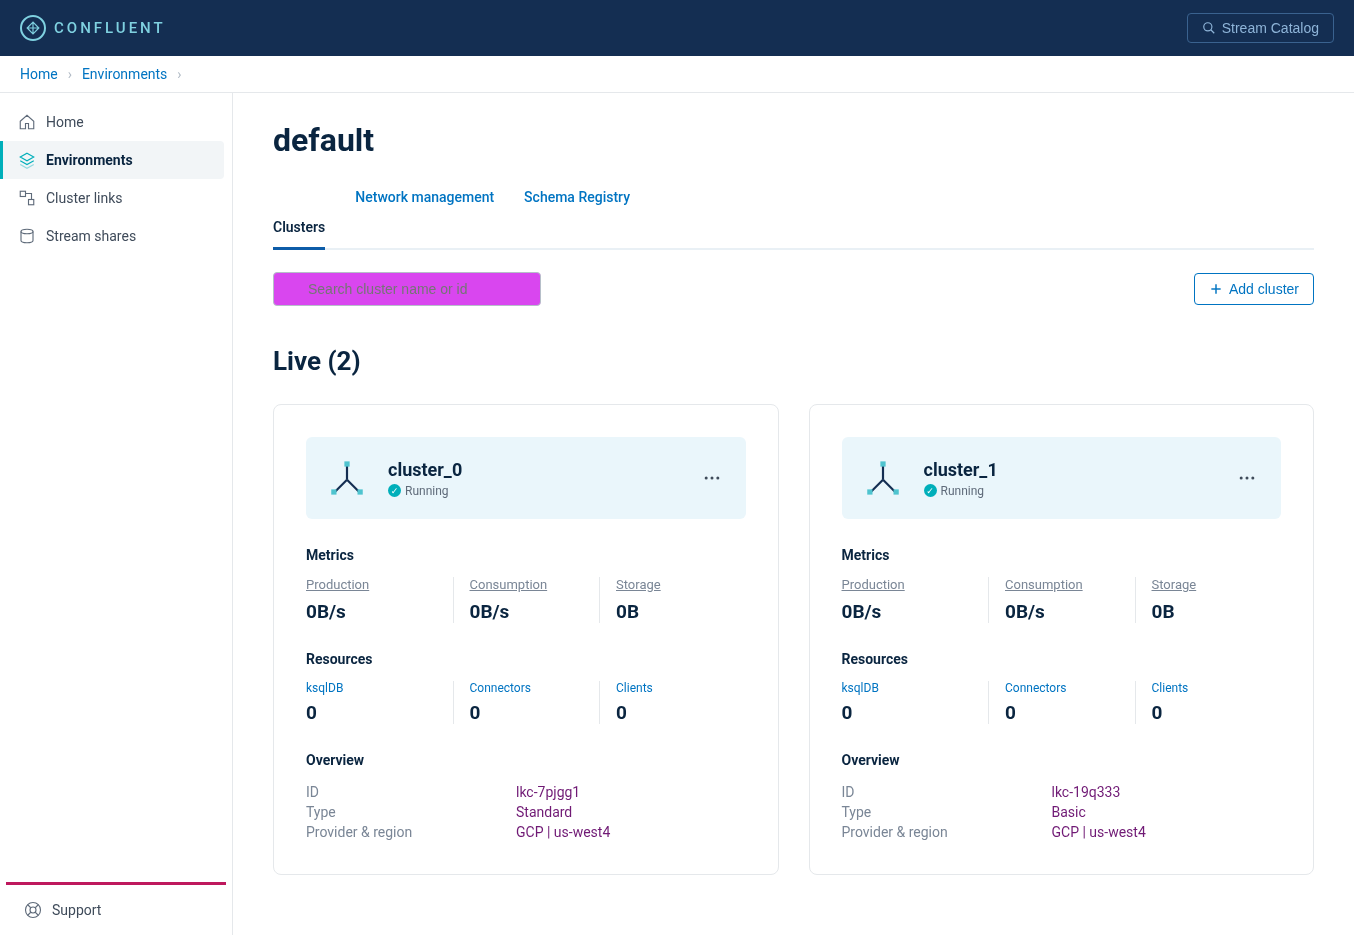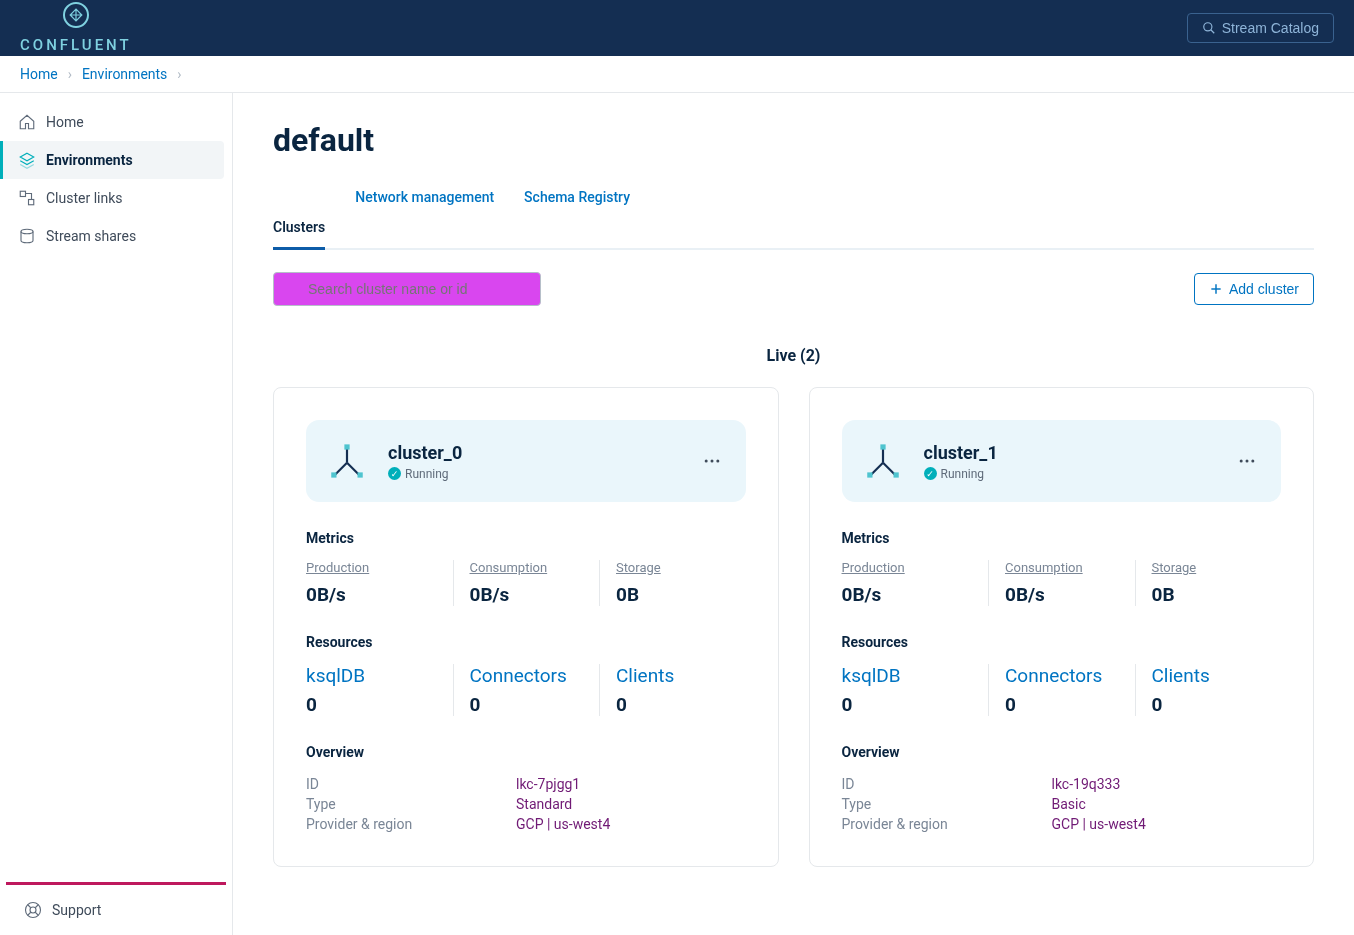--- a/index.html
+++ b/index.html
@@ -11,21 +11,21 @@
   }
   .app { display: flex; flex-direction: column; height: 100vh; }
   .topbar {
     background: #142e52;
     height: 56px;
     display: flex;
     align-items: center;
     justify-content: space-between;
     padding: 0 20px;
   }
-  .logo { display: flex; align-items: center; gap: 8px; color: #7fd1e0; flex-direction: column; }
+  .logo { display: flex; align-items: center; gap: 8px; color: #7fd1e0; }
   .logo-mark { width: 26px; height: 26px; border: 2px solid #7fd1e0; border-radius: 50%; display: flex; align-items: center; justify-content: center; }
   .logo-mark svg { width: 14px; height: 14px; }
   .logo-text { font-weight: 500; letter-spacing: 3px; font-size: 15px; }
   .stream-catalog-btn {
     background: transparent;
     border: 1px solid #3a628f;
     color: #8eb4d8;
     padding: 6px 14px;
     border-radius: 4px;
     display: flex;
@@ -91,44 +91,44 @@
     position: relative;
   }
   .search-wrap { position: relative; }
   .search-wrap .search-icon { position: absolute; left: 10px; top: 50%; transform: translateY(-50%); color:#7a8696; }
   .add-cluster-btn {
     display: flex; align-items: center; gap: 6px;
     border: 1px solid #0074c2; color: #0074c2;
     background: #fff; padding: 7px 14px; border-radius: 4px;
     cursor: pointer; font-size: 14px; font-weight:500;
   }
-  .section-heading { font-size: 16px; font-weight: 700; margin-bottom: 22px; text-align: center; }
+  .section-heading { font-size: 26px; font-weight: 700; margin-bottom: 28px; }
   .card-grid { display: grid; grid-template-columns: 1fr 1fr; gap: 30px; }
   .cluster-card { border: 1px solid #e5e8eb; border-radius: 8px; padding: 32px; }
   .cluster-header {
     background: #eaf6fb;
-    border-radius: 13px;
+    border-radius: 6px;
     padding: 20px;
     display: flex;
     align-items: center;
     gap: 20px;
     margin-bottom: 28px;
   }
   .cluster-icon { width: 42px; height: 42px; flex-shrink: 0; }
   .cluster-name { font-size: 18px; font-weight: 700; color:#0a2540; }
   .cluster-status { display: flex; align-items: center; gap: 4px; color: #5f6b7a; font-size: 12px; margin-top: 4px; }
   .status-dot { width: 13px; height: 13px; background: #00afba; border-radius: 50%; display:flex; align-items:center; justify-content:center; color:#fff; font-size:9px; }
   .more-btn { margin-left: auto; cursor: pointer; color: #3f4b5a; padding:4px; }
   .subheading { font-weight: 700; font-size: 14px; margin-bottom: 14px; color:#0a2540; }
   .metric-row { display: grid; grid-template-columns: 1fr 1fr 1fr; gap: 0; margin-bottom: 28px; }
   .metric { padding: 0 16px; border-left: 1px solid #e5e8eb; }
   .metric:first-child { padding-left: 0; border-left:none; }
   .metric-label { color: #7a8696; font-size: 13px; margin-bottom: 8px; text-decoration: underline; }
   .metric-value { font-size: 19px; font-weight: 700; }
-  .resource-label { color: #0074c2; font-size: 19px; margin-bottom: 6px; cursor:pointer; }
+  .resource-label { color: #0074c2; font-size: 12px; margin-bottom: 6px; cursor:pointer; }
   .overview-block { margin-top:10px; }
   .overview-row { display: grid; grid-template-columns: 200px 1fr; gap: 10px; padding: 2px 0; }
   .overview-key { color: #7a8696; font-size: 14px; }
   .overview-val { color: #701a75; font-size: 14px; }
   svg { display:block; }
 </style>
 </head>
 <body>
 
 <div class="app">

